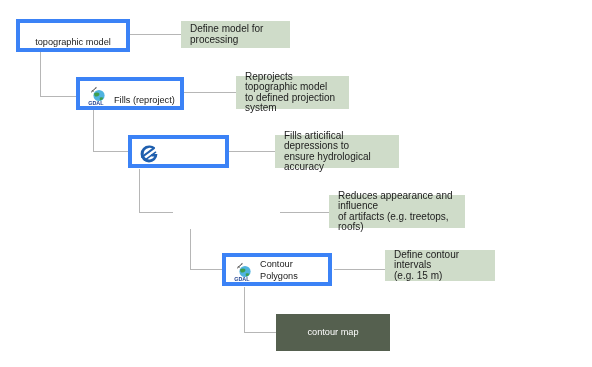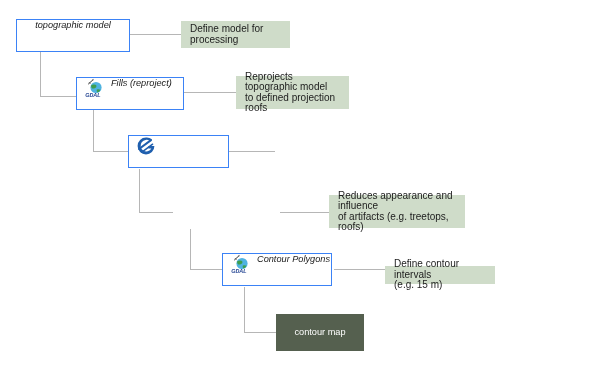--- a/index.html
+++ b/index.html
@@ -14,25 +14,24 @@
     position: relative;
     width: 592px;
     height: 367px;
     background: #ffffff;
     overflow: hidden;
   }
   .node {
     position: absolute;
     box-sizing: border-box;
     background: #ffffff;
-    border: 1px solid #3b82f6;
+    border: 4px solid #3b82f6;
     display: flex;
-    align-items: flex-start;
+    align-items: flex-end;
     z-index: 3;
-    font-style: italic;
   }
   .node .label {
     font-size: 9.2px;
     color: #1a1a1a;
     line-height: 11.5px;
     white-space: pre-line;
   }
   .node.plain .label {
     width: 100%;
     text-align: center;
@@ -153,37 +152,41 @@
         <path d="M12.8 11.4 Q14.8 10.8 16.4 11.8 Q15.6 13.8 13.6 14.4 Q12.2 13.4 12.8 11.4 Z" fill="#3e9e4d"></path>
         <path d="M4.2 6.2 L9.2 1.6" stroke="#222222" stroke-width="0.9" fill="none"></path>
         <path d="M8.4 1.2 L9.6 1.4 L9.2 2.6 Z" fill="#222222"></path>
         <path d="M5.2 4.4 L6.4 5.6" stroke="#222222" stroke-width="0.8"></path>
         <text x="1.2" y="18.6" font-family="'Liberation Sans',sans-serif" font-size="5.4" font-weight="bold" fill="#1d3f8f">GDAL</text>
       </svg>
     </span>
     <span class="label">Contour Polygons</span>
   </div>
 
-  <div class="terminal" style="left:276px; top:314px; width:88px; height:37px;">
+  <div class="terminal" style="left:276px; top:314px; width:114px; height:37px;">
     <span class="label">contour map</span>
   </div>
 
   <div class="note" style="left:181px; top:21px; width:109px; height:27px;">
     <span class="ntext">Define model for processing</span>
   </div>
 
   <div class="note" style="left:236px; top:76px; width:113px; height:33px;">
     <span class="ntext">Reprojects topographic model
-to defined projection roofs</span>
+to defined projection system</span>
   </div>
 
+  <div class="note" style="left:275px; top:135px; width:124px; height:33px;">
+    <span class="ntext">Fills articifical depressions to
+ensure hydrological accuracy</span>
+  </div>
 
   <div class="note" style="left:329px; top:195px; width:136px; height:33px;">
     <span class="ntext">Reduces appearance and influence
 of artifacts (e.g. treetops, roofs)</span>
   </div>
 
-  <div class="note" style="left:385px; top:266px; width:110px; height:18px;">
+  <div class="note" style="left:385px; top:250px; width:110px; height:31px;">
     <span class="ntext">Define contour intervals
 (e.g. 15 m)</span>
   </div>
 
 </div>
 
 </body></html>

